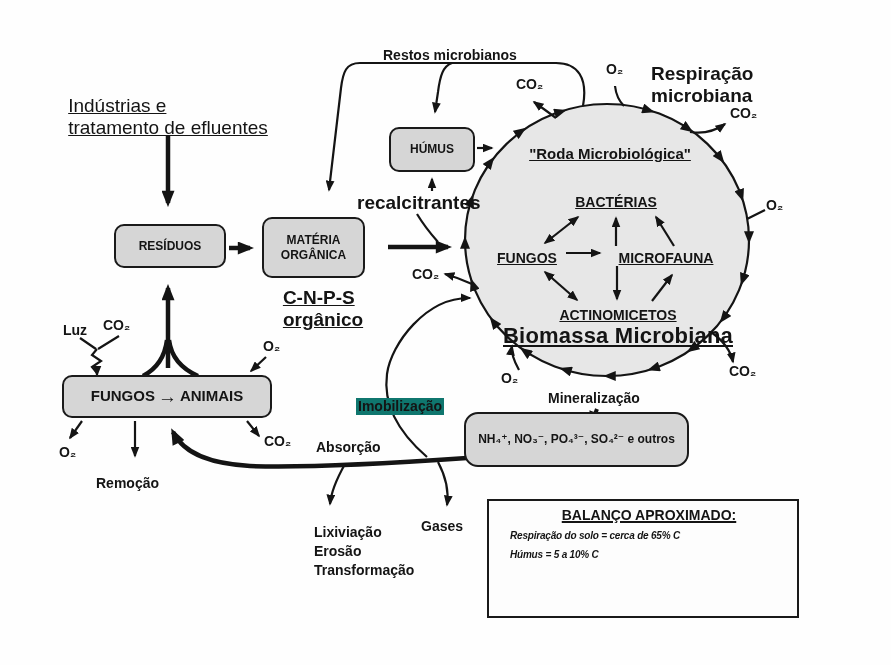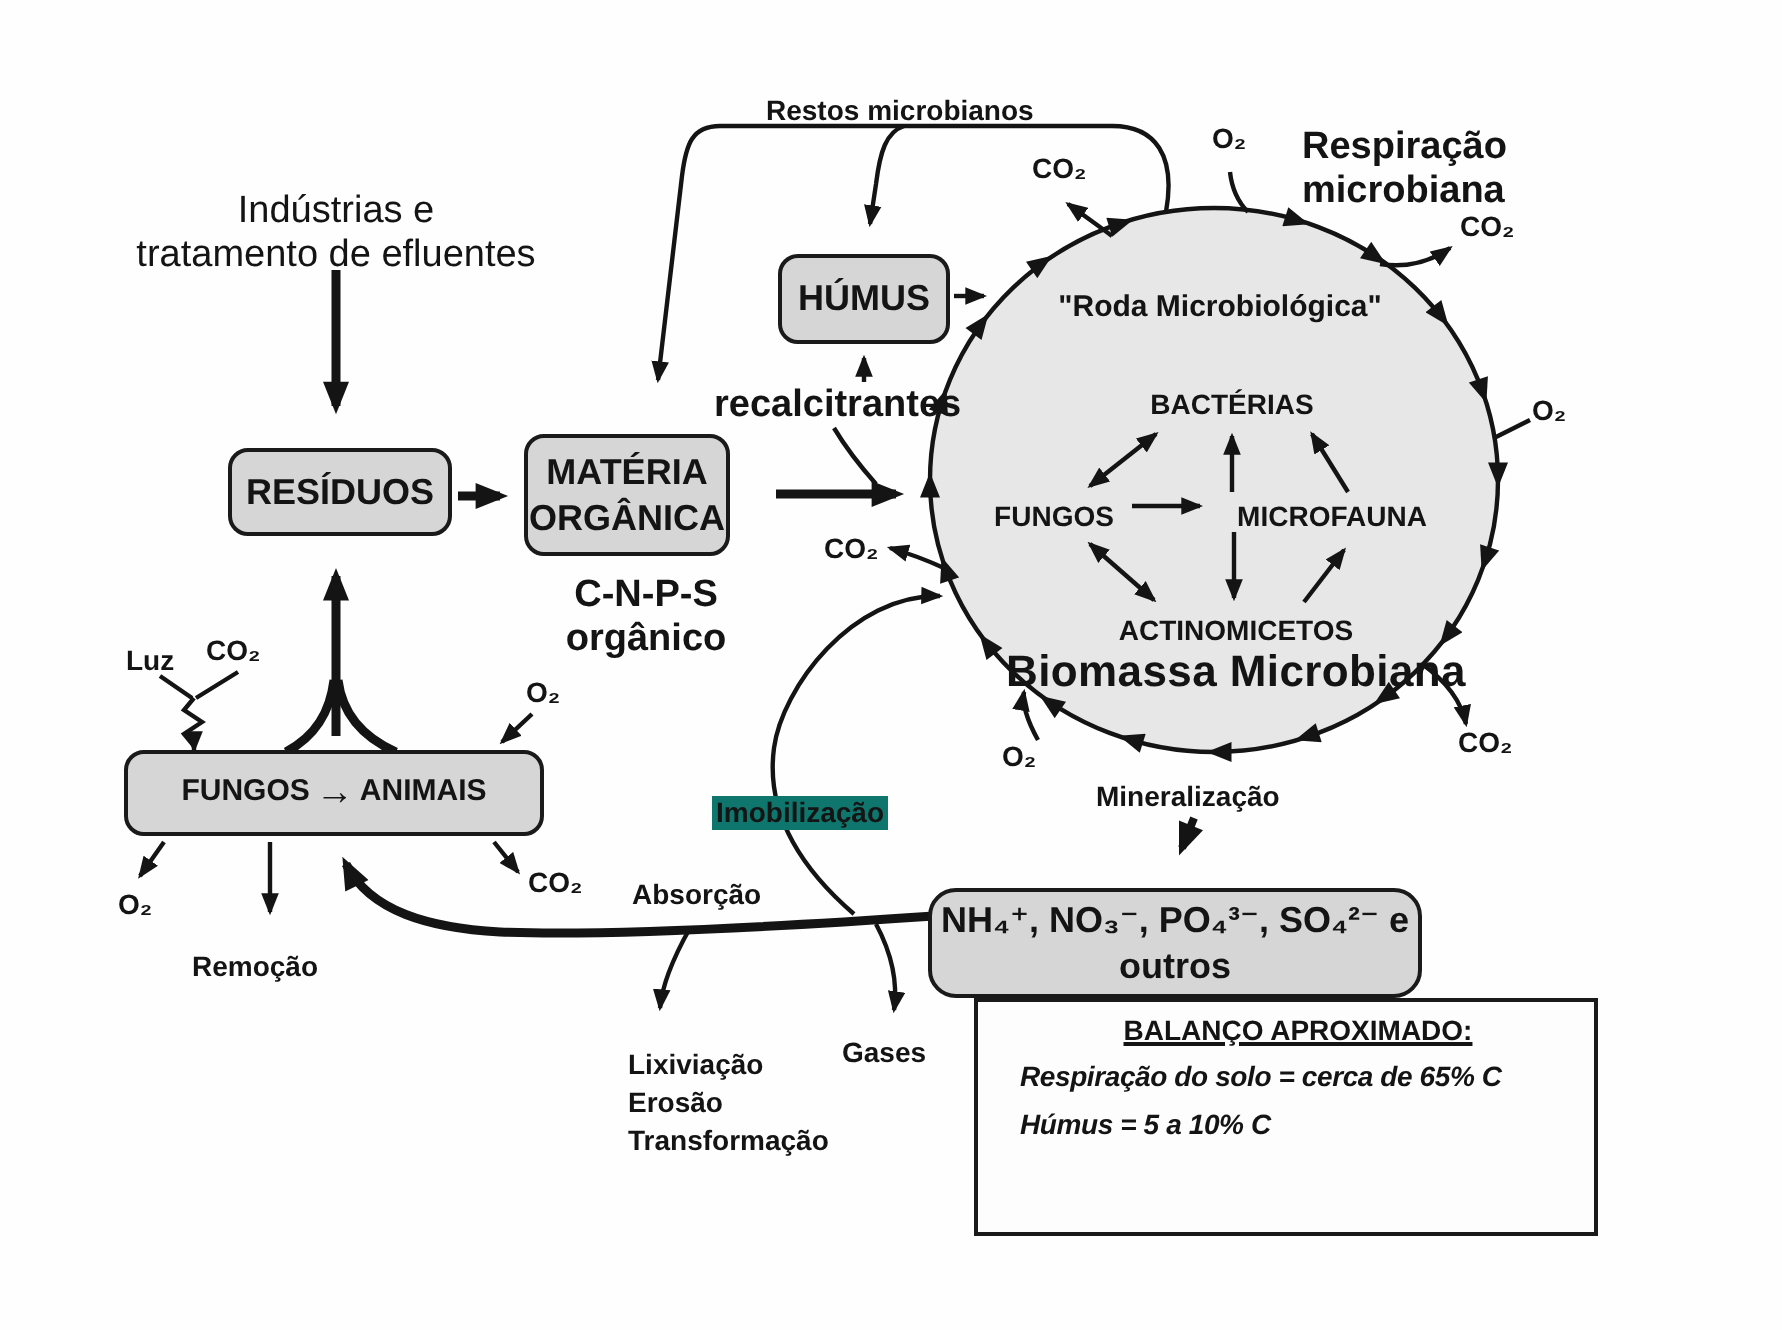--- a/index.html
+++ b/index.html
@@ -6,45 +6,45 @@
   #stage{
     position:relative;width:891px;height:665px;background:#fefefe;
     font-family:"Liberation Sans","DejaVu Sans",sans-serif;color:#141414;
     overflow:hidden;
   }
   #arrow-layer{position:absolute;left:0;top:0;}
   .lbl{
     position:absolute;font-size:19px;font-weight:700;line-height:1.18;
     white-space:pre-line;
   }
-  .c{transform:translateX(-50%);text-align:center;}
+  .c{transform:translateX(-50%);text-decoration:underline;}
   .normal{font-weight:400;}
   .f14{font-size:14px;}
   .f15{font-size:15px;}
   .big{font-size:22px;letter-spacing:.2px;}
   .whitebg{background:#0f766e;padding:0 2px;}
   .box{
     position:absolute;background:#d6d6d6;border:2.4px solid #1a1a1a;
     border-radius:10px;display:flex;align-items:center;justify-content:center;
-    font-weight:700;font-size:18px;text-align:center;line-height:1.25;
+    font-weight:700;font-size:12px;text-align:center;line-height:1.25;
     white-space:pre-line;box-sizing:border-box;
   }
   .flow-arrow{font-size:19px;font-weight:700;margin:0 3px;line-height:1;}
   .panel{
     position:absolute;left:487px;top:499px;width:312px;height:119px;
     background:#fdfdfd;border:2.6px solid #1a1a1a;box-sizing:border-box;
     padding:6px 9px 4px 21px;
   }
   .panel-title{
     text-align:center;font-weight:700;font-size:14px;
     text-decoration:underline;text-decoration-thickness:1.8px;
     margin-bottom:7px;
   }
   .panel-line{
-    font-weight:700;font-style:italic;font-size:14px;margin-bottom:8px;
+    font-weight:700;font-style:italic;font-size:10px;margin-bottom:8px;
     letter-spacing:-0.2px;
   }
 </style>
 </head>
 <body>
 
 <div id="stage">
 
   <svg id="arrow-layer" width="891" height="665" viewBox="0 0 891 665">
     <defs>
@@ -156,21 +156,21 @@
 ORGÂNICA</span>
   </div>
   <div class="box" style="left:389px;top:127px;width:86px;height:45px">
     <span>HÚMUS</span>
   </div>
   <div class="box" style="left:62px;top:375px;width:210px;height:43px;font-size:15px">
     <span>FUNGOS</span>
     <span class="flow-arrow">→</span>
     <span>ANIMAIS</span>
   </div>
-  <div class="box" style="left:464px;top:444px;width:247px;height:55px;border-radius:14px">
+  <div class="box" style="left:464px;top:412px;width:225px;height:55px;border-radius:14px">
     <span>NH₄⁺, NO₃⁻, PO₄³⁻, SO₄²⁻ e outros</span>
   </div>
 
   <div class="panel">
     <div class="panel-title">BALANÇO APROXIMADO:</div>
     <div class="panel-line">Respiração do solo = cerca de 65% C</div>
     <div class="panel-line">Húmus = 5 a 10% C</div>
   </div>
 
 </div>

